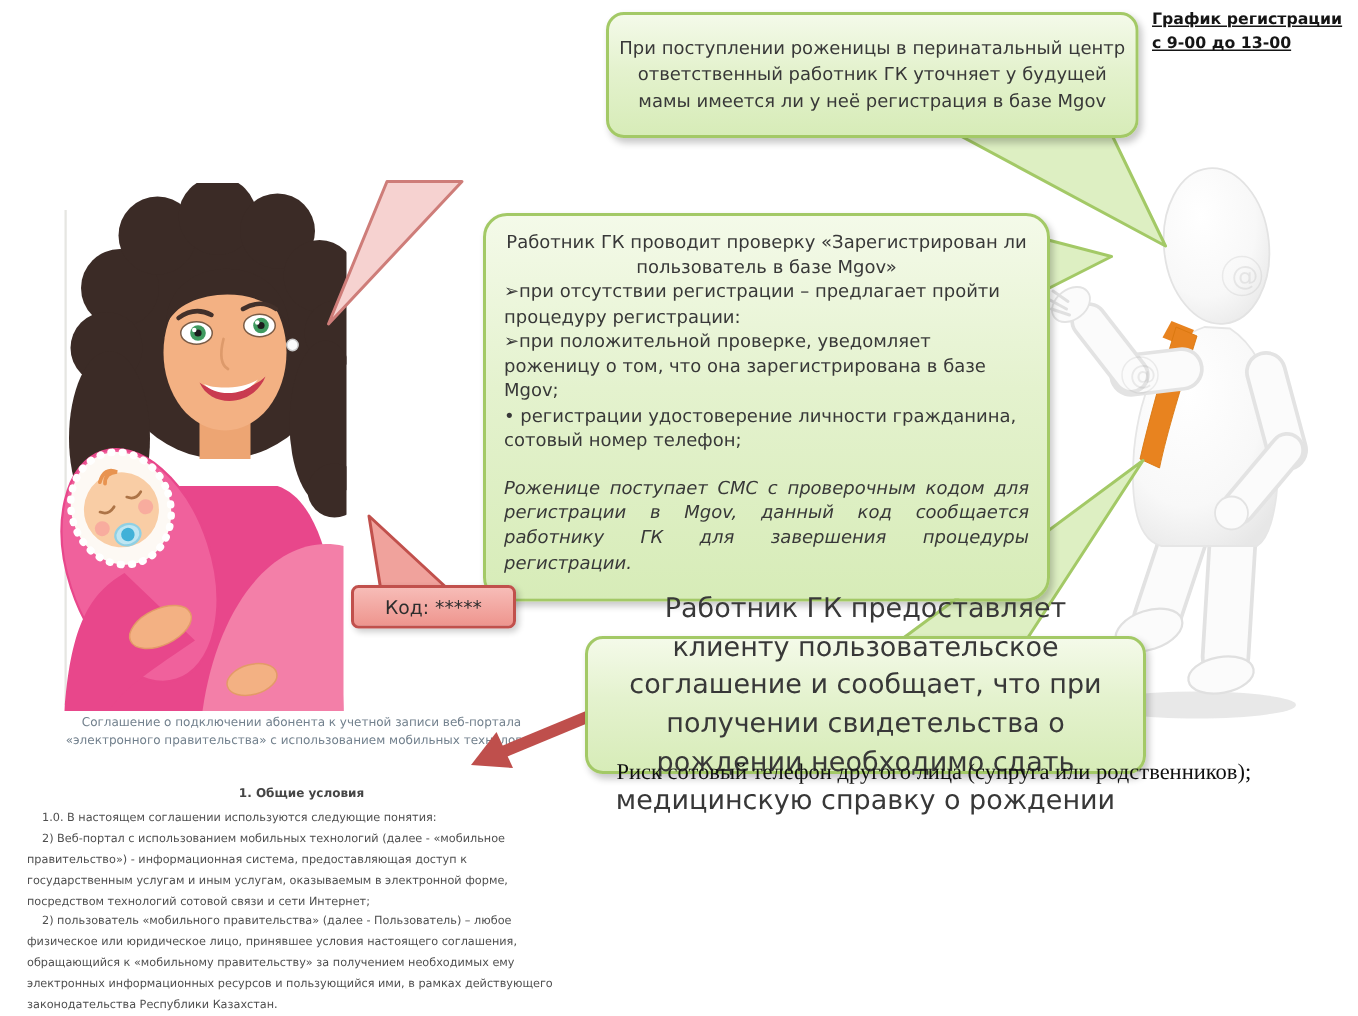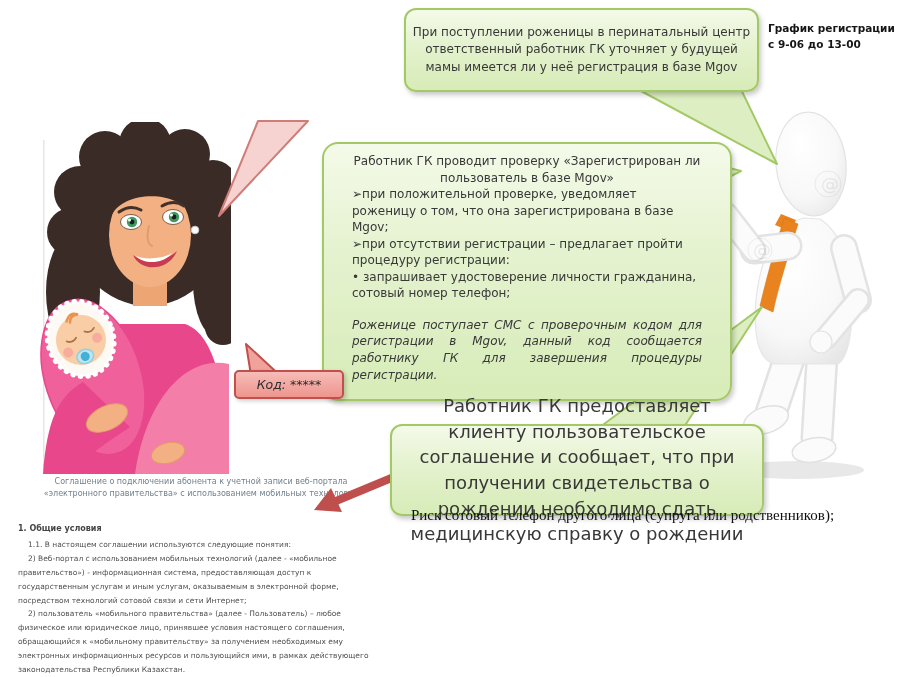--- a/index.html
+++ b/index.html
@@ -10,38 +10,38 @@
   .layer{position:absolute;left:0;top:0;z-index:5;pointer-events:none;}
   .bubble{position:absolute;z-index:10;display:flex;align-items:center;justify-content:center;
           text-align:center;color:#383838;}
   .green{background:linear-gradient(180deg,#f4fae9 0%,#e4f2ce 45%,#d7ecb8 100%);
          border:2px solid #a3c966;box-shadow:2px 3px 5px rgba(0,0,0,.22);}
   .pinkb{background:linear-gradient(180deg,#fdf0ef 0%,#f6d2d0 60%,#f1c3c1 100%);
          border:2px solid #ce7d79;box-shadow:2px 3px 5px rgba(0,0,0,.2);}
   .top-bubble{left:368px;top:8px;width:347px;height:72px;border-radius:12px;font-size:12px;line-height:1.42;padding:4px 2px;margin-left:36px;}
   .reply-bubble{left:222px;top:94px;width:356px;height:28px;border-radius:9px;font-size:12.5px;}
   .check-box{position:absolute;left:322px;top:142px;width:350px;height:240px;border-radius:16px;z-index:10;
-             font-size:12px;line-height:1.38;padding:9px 28px 6px;color:#383838;}
+             font-size:12px;line-height:1.38;padding:9px 12px 6px;color:#383838;}
   .check-heading{text-align:center;}
   .check-item{text-align:left;}
   .check-note{margin-top:15px;font-style:italic;text-align:justify;}
-  .code-label{position:absolute;left:234px;top:370px;width:106px;height:25px;z-index:10;
+  .code-label{position:absolute;left:234px;top:390px;width:106px;height:25px;z-index:10;
               background:linear-gradient(180deg,#f7bcb7,#ee958e);border:2px solid #c1504c;border-radius:5px;
               display:flex;align-items:center;justify-content:center;font-size:12.5px;color:#2d2d2d;
-              box-shadow:2px 2px 4px rgba(0,0,0,.2);font-style:italic;}
+              box-shadow:2px 2px 4px rgba(0,0,0,.2);}
   .agreement-bubble{left:390px;top:424px;width:346px;height:80px;border-radius:12px;font-size:18px;line-height:1.42;padding:4px 12px;}
-  .schedule{position:absolute;left:768px;top:20px;width:132px;z-index:10;font-size:10.5px;font-weight:bold;
-            color:#151515;line-height:1.55;}
+  .schedule{position:absolute;left:768px;top:5px;width:132px;z-index:10;font-size:10.5px;font-weight:bold;
+            color:#151515;line-height:1.55;text-decoration:underline;}
   .risk{position:absolute;left:411px;top:507px;width:440px;z-index:10;
         font-family:Liberation Serif, serif;font-size:15px;color:#0f0f0f;}
   .mother{left:35px;top:122px;z-index:2;}
   .worker{left:668px;top:98px;z-index:1;}
   .document{position:absolute;left:18px;top:476px;width:366px;z-index:3;}
   .doc-title{font-size:8px;line-height:1.5;text-align:center;color:#72808d;margin:0 14px 24px;}
-  .doc-heading{font-size:8px;font-weight:bold;text-align:left;color:#454545;margin-bottom:5px;}
+  .doc-heading{font-size:8px;font-weight:bold;text-align:center;color:#454545;margin-bottom:5px;}
   .doc-par{font-size:7.5px;line-height:1.85;text-indent:10px;color:#4f4f4f;}
 </style>
 </head>
 <body>
 
 <div class="slide">
 
   <div class="abs mother">
     <svg width="196" height="352" viewBox="0 0 196 352">
       <rect x="8" y="18" width="1.5" height="330" fill="#e6e6e2"></rect>
@@ -166,46 +166,46 @@
     <polygon points="258,121 308,121 219,216" fill="#f6d2d0" stroke="#ce7d79" stroke-width="2" stroke-linejoin="round"></polygon>
     <polygon points="254,394 300,394 246,344" fill="#f0a29c" stroke="#c1504c" stroke-width="2" stroke-linejoin="round"></polygon>
     <g>
       <line x1="430" y1="462" x2="336" y2="501" stroke="#bf4f4c" stroke-width="8" stroke-linecap="round"></line>
       <polygon points="314,510 331,488 342,512" fill="#bf4f4c"></polygon>
     </g>
   </svg>
 
   <div class="schedule">
     <div>График регистрации</div>
-    <div>с 9-06 до 13-00</div>
+    <div>с 9-00 до 13-00</div>
   </div>
 
   <div class="bubble green top-bubble">При поступлении роженицы в перинатальный центр ответственный работник ГК уточняет у будущей мамы имеется ли у неё регистрация в базе Mgov</div>
 
 
   <div class="check-box green">
     <div class="check-heading">Работник ГК проводит проверку «Зарегистрирован ли пользователь в базе Mgov»</div>
     <div>
+        <div class="check-item">➢при отсутствии регистрации – предлагает пройти процедуру регистрации:</div>
         <div class="check-item">➢при положительной проверке, уведомляет роженицу о том, что она зарегистрирована в базе Mgov;</div>
-        <div class="check-item">➢при отсутствии регистрации – предлагает пройти процедуру регистрации:</div>
-        <div class="check-item">• запрашивает удостоверение личности гражданина, сотовый номер телефон;</div>
+        <div class="check-item">• регистрации удостоверение личности гражданина, сотовый номер телефон;</div>
       </div>
     <div class="check-note">Роженице поступает СМС с проверочным кодом для регистрации в Mgov, данный код сообщается работнику ГК для завершения процедуры регистрации.</div>
   </div>
 
   <div class="code-label">Код: *****</div>
 
   <div class="bubble green agreement-bubble">Работник ГК предоставляет клиенту пользовательское соглашение и сообщает, что при получении свидетельства о рождении необходимо сдать медицинскую справку о рождении</div>
 
   <div class="risk">Риск сотовый телефон другого лица (супруга или родственников);</div>
 
   <div class="document">
     <div class="doc-title">Соглашение о подключении абонента к учетной записи веб-портала «электронного правительства» с использованием мобильных технологий</div>
     <div class="doc-heading">1. Общие условия</div>
     <div>
-        <div class="doc-par">1.1. В настоящем соглашении используются следующие понятия:</div>
+        <div class="doc-par">1.0. В настоящем соглашении используются следующие понятия:</div>
         <div class="doc-par">2) Веб-портал с использованием мобильных технологий (далее - «мобильное правительство») - информационная система, предоставляющая доступ к государственным услугам и иным услугам, оказываемым в электронной форме, посредством технологий сотовой связи и сети Интернет;</div>
         <div class="doc-par">2) пользователь «мобильного правительства» (далее - Пользователь) – любое физическое или юридическое лицо, принявшее условия настоящего соглашения, обращающийся к «мобильному правительству» за получением необходимых ему электронных информационных ресурсов и пользующийся ими, в рамках действующего законодательства Республики Казахстан.</div>
       </div>
 
   </div>
 
 </div>
 
 </body></html>

